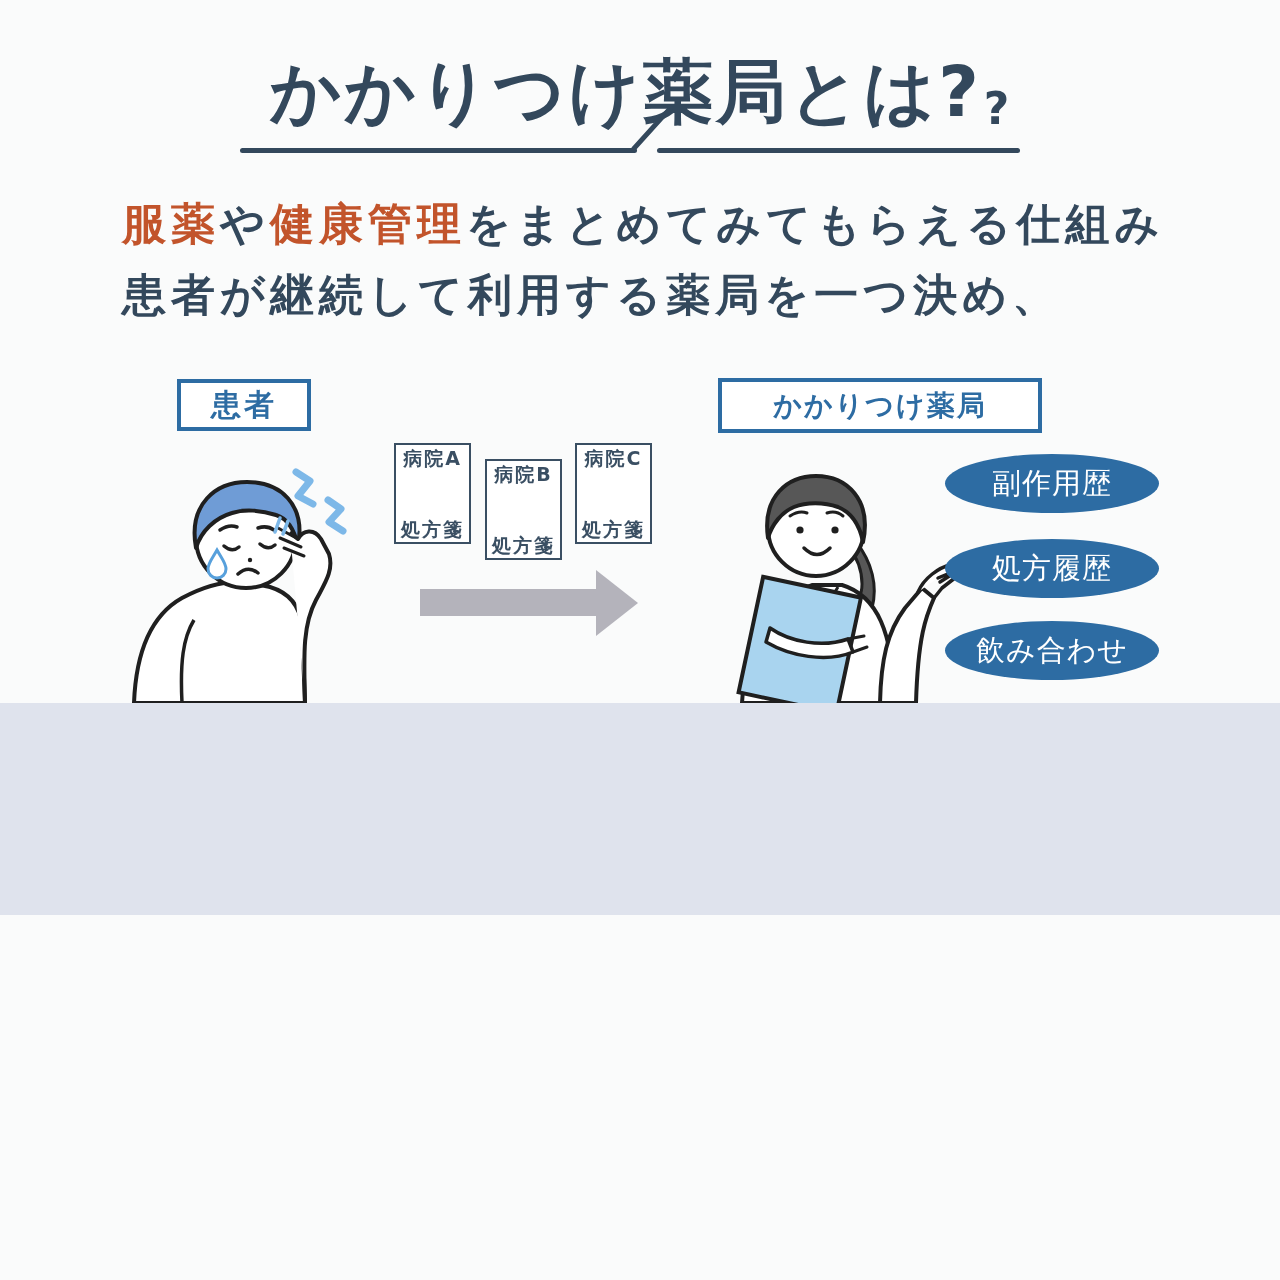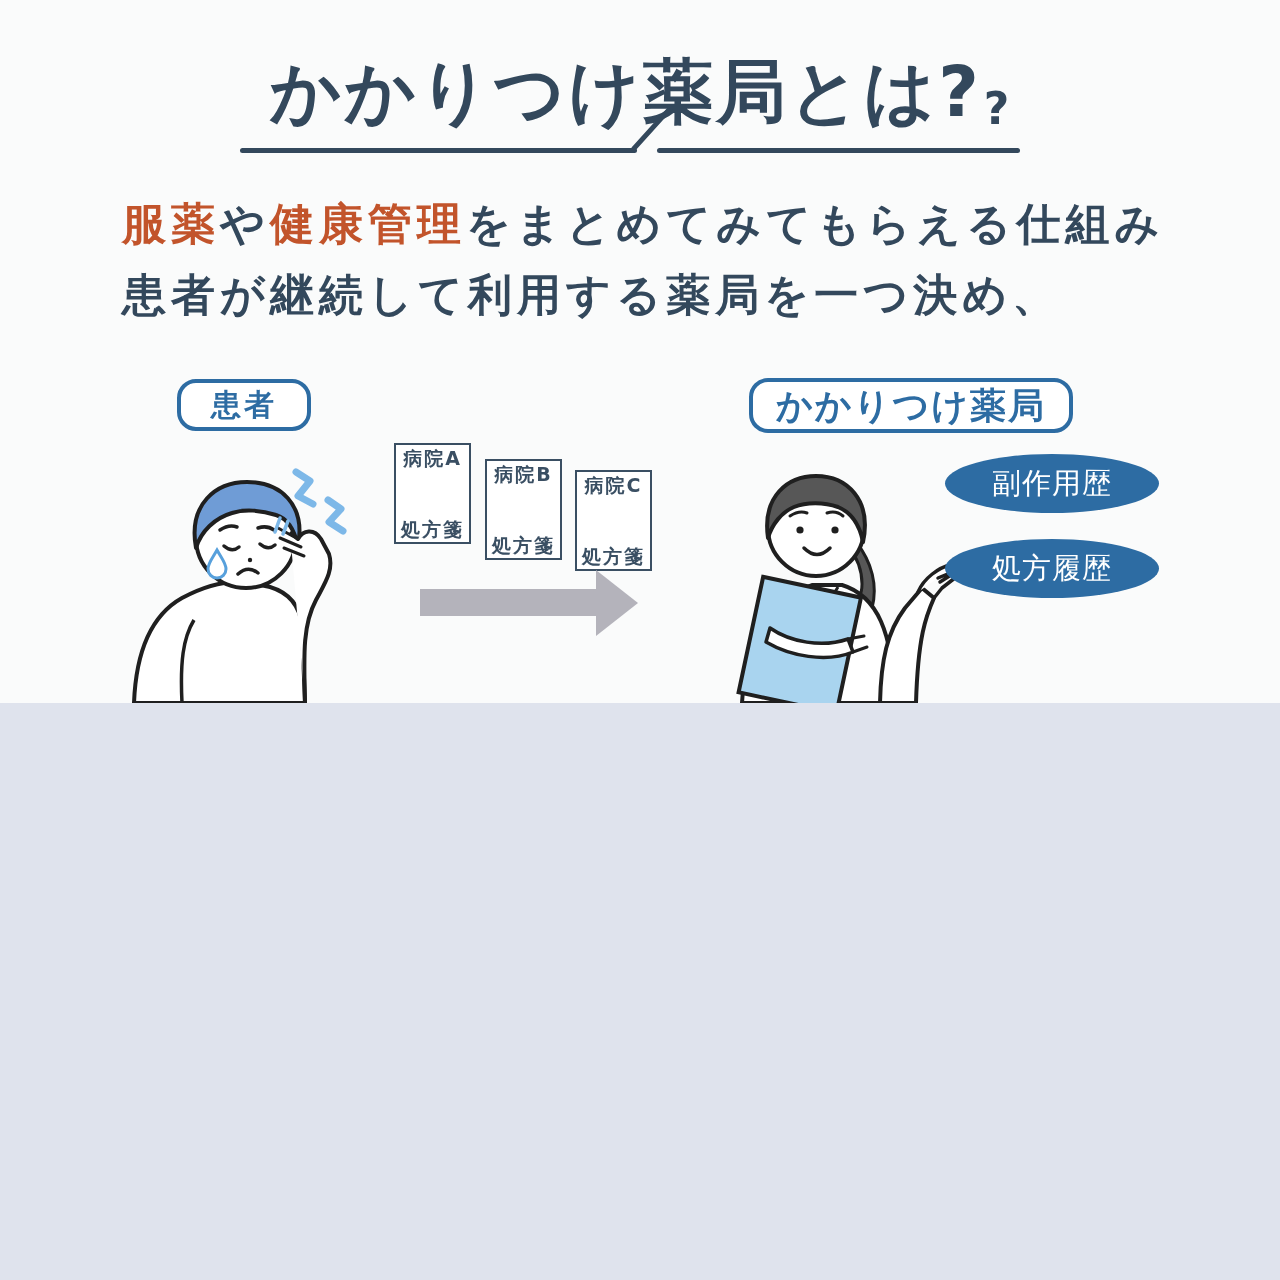--- a/index.html
+++ b/index.html
@@ -1,21 +1,21 @@
 <!DOCTYPE html>
 <html><head>
 <meta charset="utf-8">
 <style>
   html,body{margin:0;padding:0;}
   body{
     width:1280px;height:1280px;
     font-family:"DejaVu Sans","Liberation Sans",sans-serif;
     background:#fafbfb;
   }
-  .canvas{position:relative;width:1280px;height:1280px;overflow:hidden;}
+  .canvas{position:relative;width:1280px;height:915px;overflow:hidden;}
   .top-section{
     position:absolute;left:0;top:0;width:1280px;height:703px;
     background:#fafbfb;overflow:hidden;
   }
   .bottom-section{
     position:absolute;left:0;top:703px;width:1280px;height:577px;
     background:#dfe3ed;
   }
   
   .title-wrap{
@@ -31,33 +31,33 @@
     transform:rotate(-48deg);}
   
   .description{
     position:absolute;left:122px;top:188px;width:1100px;
     color:#33485c;font-weight:bold;font-size:44px;letter-spacing:5px;
     line-height:1.62;
   }
   .hl{color:#c2542b;}
   
   .tag-box{
-    position:absolute;background:#ffffff;border:4px solid #2d6ca3;border-radius:19px;
+    position:absolute;background:#ffffff;border:4px solid #2d6ca3;border-radius:0;
     color:#2d6ca3;font-weight:bold;text-align:center;box-sizing:border-box;
   }
   .patient-tag{left:177px;top:379px;width:134px;height:52px;font-size:30px;line-height:44px;letter-spacing:3px;}
-  .pharmacy-tag{left:749px;top:378px;width:324px;height:55px;font-size:36px;line-height:47px;letter-spacing:2px;}
+  .pharmacy-tag{left:718px;top:378px;width:324px;height:55px;font-size:28px;line-height:47px;letter-spacing:2px;}
   
   .rx-box{
     position:absolute;top:443px;width:77px;height:101px;background:#ffffff;
     border:2px solid #3a4f63;box-sizing:border-box;
     display:flex;flex-direction:column;align-items:center;justify-content:center;
     color:#3a4f63;font-size:19px;font-weight:bold;letter-spacing:2px;line-height:1.6;gap:40px;
   }
-  .rx-1{left:394px;} .rx-2{left:485px;margin-top:16px;} .rx-3{left:575px;margin-top:27px;}
+  .rx-1{left:394px;} .rx-2{left:485px;margin-top:16px;} .rx-3{left:575px;}
   
   .arrow-rect{position:absolute;left:420px;top:589px;width:178px;height:27px;background:#b4b3bb;}
   .arrow-head{position:absolute;left:596px;top:570px;width:0;height:0;
     border-top:33px solid transparent;border-bottom:33px solid transparent;border-left:42px solid #b4b3bb;}
   
   .badge{
     position:absolute;left:945px;width:214px;height:59px;background:#2d6ca3;border-radius:50%;
     color:#ffffff;font-weight:normal;font-size:29px;letter-spacing:1px;
     display:flex;align-items:center;justify-content:center;
   }
@@ -158,20 +158,21 @@
       <g transform="rotate(12 110 198)">
         <rect x="60" y="140" width="100" height="118" fill="#a9d4ef" stroke="#1f1f1f" stroke-width="4"></rect>
       </g>
 
       <path d="M80,182 C100,196 132,202 158,193 L163,206 C136,217 100,210 76,196 Z" fill="#ffffff" stroke="#1f1f1f" stroke-width="3.5" stroke-linejoin="round"></path>
       <path d="M158,193 l16,-3 M163,206 l14,-5" fill="none" stroke="#1f1f1f" stroke-width="3" stroke-linecap="round"></path>
     </svg>
 
     <div class="badge badge-1">副作用歴</div>
     <div class="badge badge-2">処方履歴</div>
+    <div class="badge badge-3">飲み合わせ</div>
   </div>
 
   <div class="bottom-section">
 
     
 
     
     
 
     

